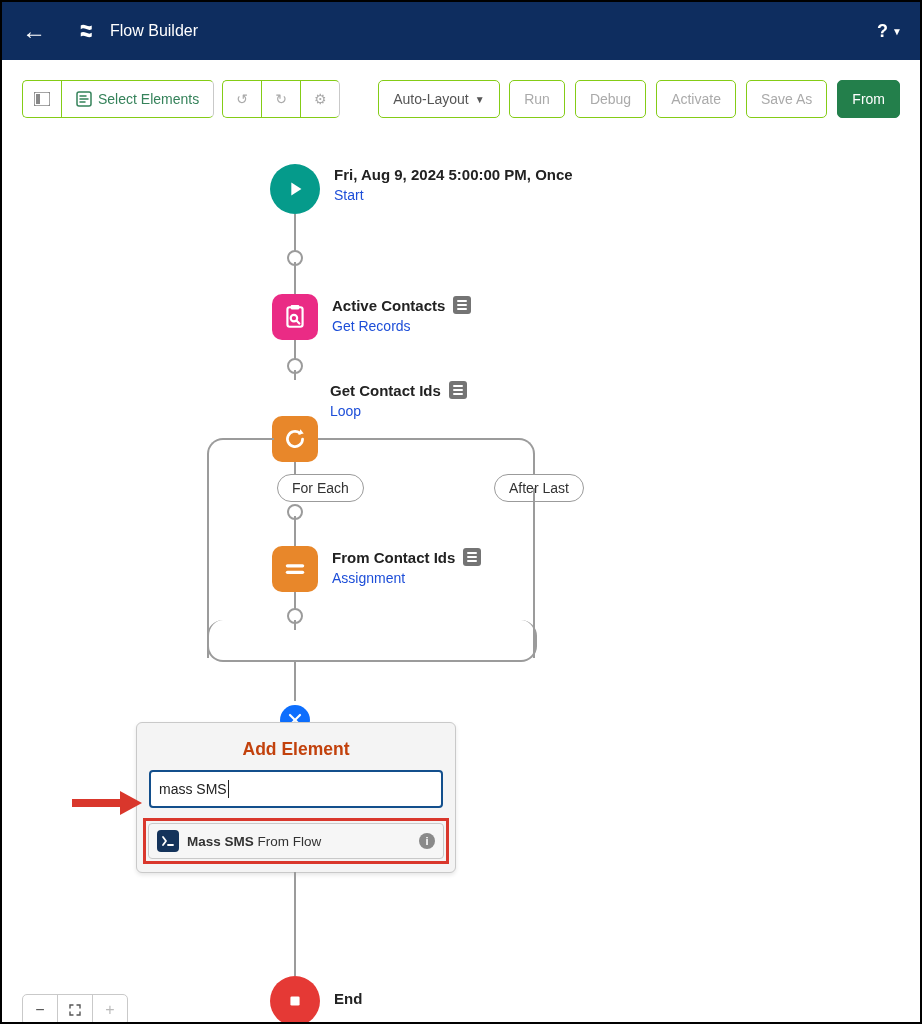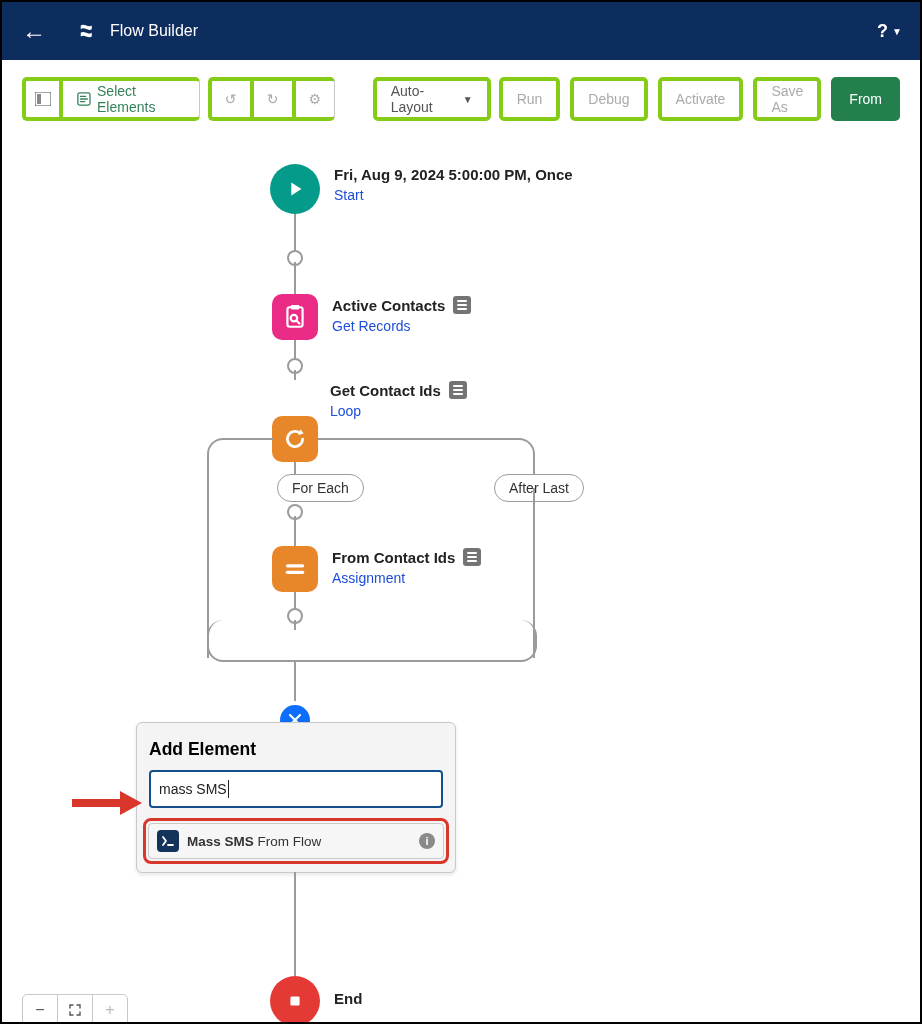--- a/index.html
+++ b/index.html
@@ -9,21 +9,21 @@
   .topbar { height: 58px; background: #0e2d5f; color: #fff; display: flex; align-items: center; padding: 0 16px; position: relative; }
   .topbar .back { font-size: 24px; color: #fff; width: 32px; text-align: center; cursor: pointer; }
   .topbar .brand { display: flex; align-items: center; gap: 10px; margin-left: 28px; }
   .topbar .brand svg { display: block; }
   .topbar .brand-title { font-size: 16px; font-weight: 400; }
   .topbar .help { position: absolute; right: 18px; top: 0; height: 58px; display: flex; align-items: center; gap: 4px; font-size: 18px; font-weight: 600; cursor: pointer; }
   .topbar .help .caret { font-size: 10px; }
 
   
   .toolbar { height: 58px; display: flex; align-items: center; padding: 10px 20px; gap: 8px; border-bottom: 0; }
-  .btn { height: 36px; display: inline-flex; align-items: center; justify-content: center; padding: 0 14px; border: 4px solid #84cc16; border-radius: 5px; background: #fff; font-size: 14px; color: #555; cursor: pointer; gap: 6px; }
+  .btn { height: 36px; display: inline-flex; align-items: center; justify-content: center; padding: 0 14px; border: 1px solid #84cc16; border-radius: 5px; background: #fff; font-size: 14px; color: #555; cursor: pointer; gap: 6px; }
   .btn.disabled { color: #aaa; }
   .btn.icon-only { width: 38px; padding: 0; }
   .btn.save { background: #237f4b; color: #fff; border-color: #237f4b; font-weight: 400; }
   .btn-group { display: inline-flex; }
   .btn-group .btn { border-radius: 0; border-right: none; }
   .btn-group .btn:first-child { border-top-left-radius: 5px; border-bottom-left-radius: 5px; }
   .btn-group .btn:last-child { border-top-right-radius: 5px; border-bottom-right-radius: 5px; border-right: 1px solid #c9c9c9; }
   .select-elements { color: #35825a; font-weight: 500; }
   .toolbar-right { margin-left: auto; display: flex; gap: 10px; }
   .auto-layout { margin-left: 30px; }
@@ -51,23 +51,23 @@
   .loop-box { position: absolute; border: 2px solid #9b9b9b; border-radius: 16px; border-top: none; }
   .loop-top-left { position: absolute; border-top: 2px solid #9b9b9b; border-left: 2px solid #9b9b9b; border-top-left-radius: 16px; }
   .loop-top-right { position: absolute; border-top: 2px solid #9b9b9b; border-right: 2px solid #9b9b9b; border-top-right-radius: 16px; }
   .loop-badge { position: absolute; background: #fff; border: 1px solid #9b9b9b; border-radius: 18px; padding: 5px 14px; font-size: 14px; color: #333; }
 
   
   .plus-circle { position: absolute; width: 30px; height: 30px; border-radius: 50%; background: #0d6efd; display: flex; align-items: center; justify-content: center; color: #fff; font-size: 18px; box-shadow: 0 0 0 4px #fff; }
 
   
   .panel { position: absolute; width: 318px; background: #f4f4f4; border: 1px solid #c9c9c9; border-radius: 6px; box-shadow: 0 2px 4px rgba(0,0,0,0.1); overflow: hidden; }
-  .panel h3 { margin: 0; padding: 16px 12px 10px; font-size: 17.5px; font-weight: 700; text-align: left; color: #000000; }
+  .panel h3 { margin: 0; padding: 16px 12px 10px; font-size: 17.5px; font-weight: 700; text-align: center; color: #c2410c; }
   .panel .search { margin: 0 12px 10px; height: 34px; border: 2px solid #134f8c; border-radius: 4px; background: #fff; display: flex; align-items: center; padding: 0 8px; font-size: 14px; color: #222; }
-  .panel .result-wrap { margin: 0 6px 8px; padding: 2px; border: 3px solid #d9372c; border-radius: 8px; }
+  .panel .result-wrap { margin: 0 6px 8px; padding: 2px; border: 3px solid #d9372c; border-radius: 0; }
   .panel .result { height: 34px; border: 1px solid #c9c9c9; border-radius: 4px; background: #f6f6f6; display: flex; align-items: center; padding: 0 8px; gap: 8px; cursor: pointer; }
   .panel .result .ricon { width: 22px; height: 22px; border-radius: 4px; background: #14335b; display: flex; align-items: center; justify-content: center; }
   .panel .result .rtext { font-size: 13.5px; color: #333; flex: 1; }
   .panel .result .rtext strong { font-weight: 700; }
   .panel .result .rinfo { width: 16px; height: 16px; border-radius: 50%; background: #8a8a8a; color: #fff; font-size: 11px; font-weight: 700; display: flex; align-items: center; justify-content: center; }
 
   
   .red-arrow { position: absolute; }
 
   

